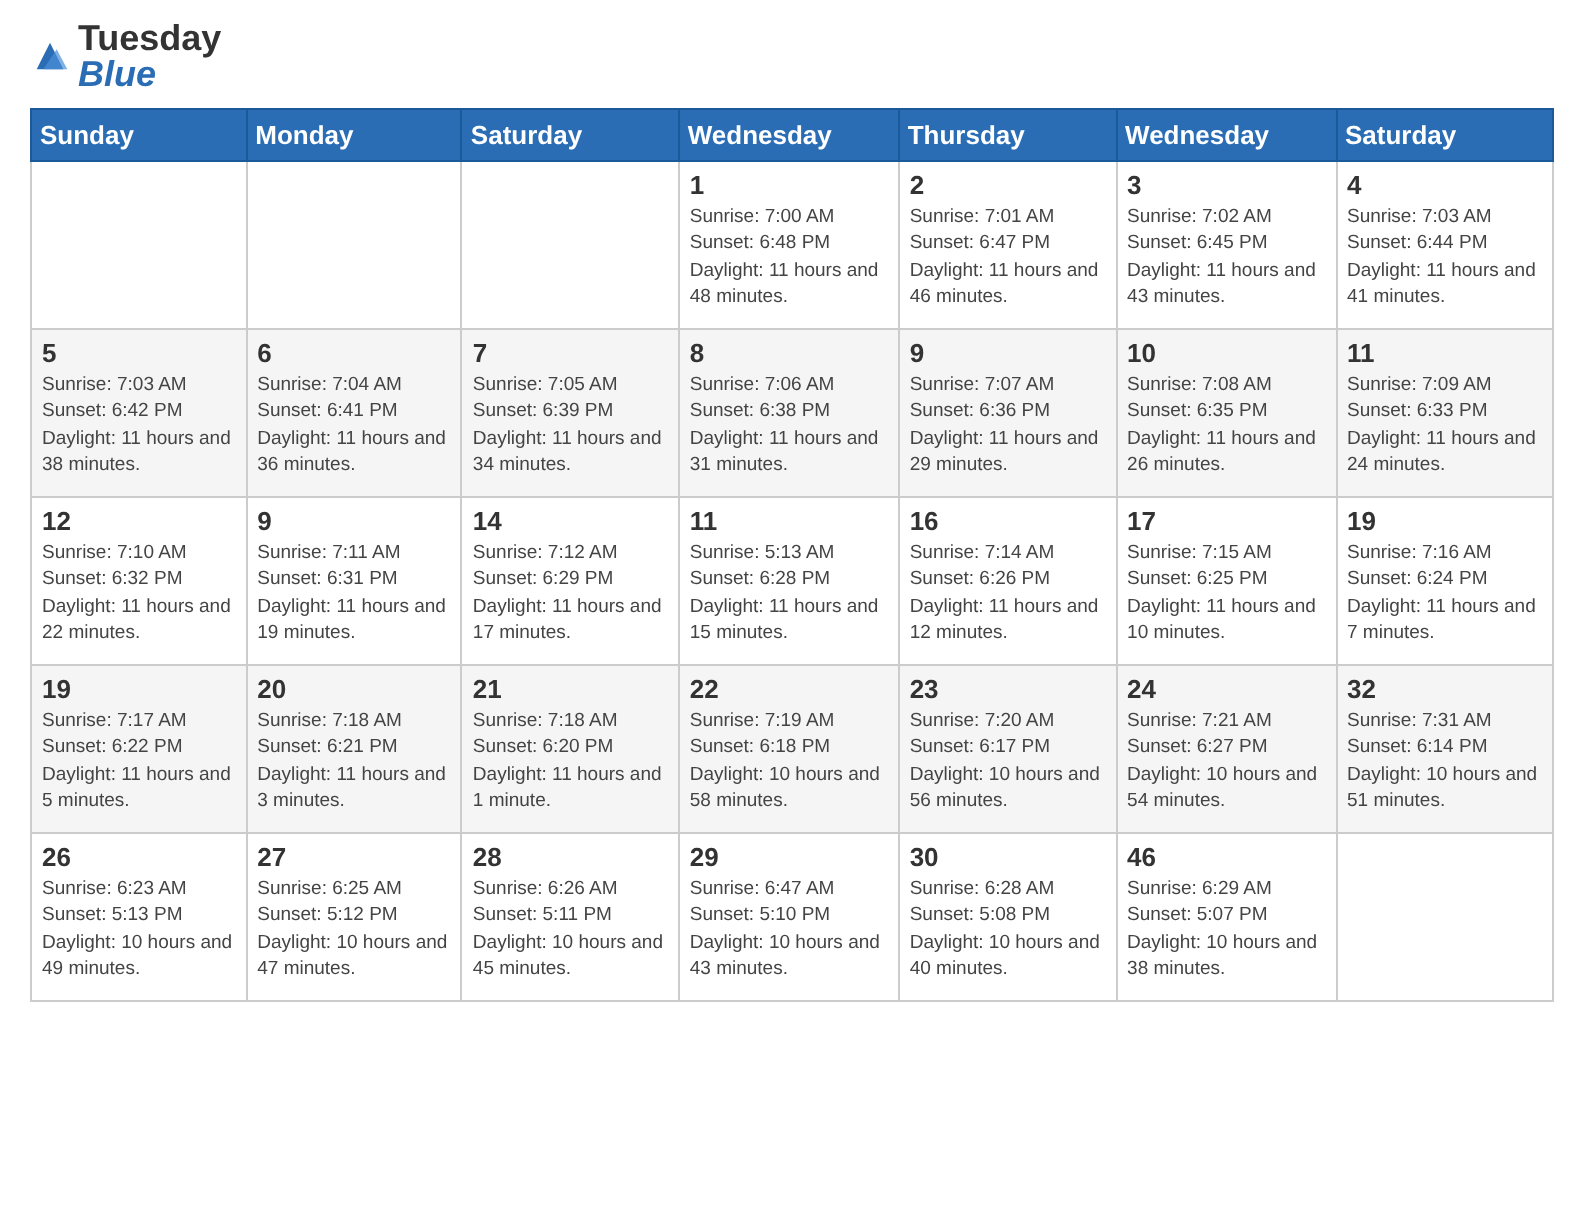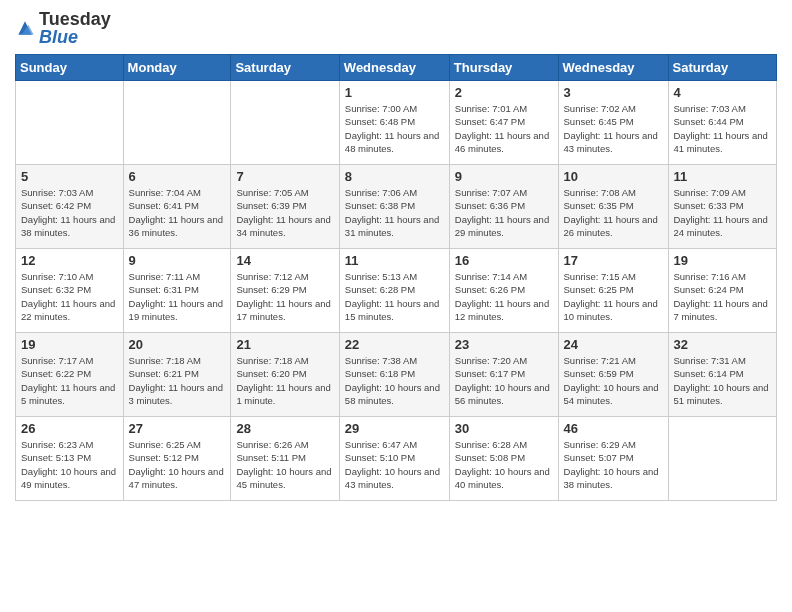--- a/index.html
+++ b/index.html
@@ -290,36 +290,36 @@
           </td>
           <td>
             <span class="day-number">21</span>
             <div class="day-info">Sunrise: 7:18 AM
 Sunset: 6:20 PM
 Daylight: 11 hours
 and 1 minute.</div>
           </td>
           <td>
             <span class="day-number">22</span>
-            <div class="day-info">Sunrise: 7:38 AM
+            <div class="day-info">Sunrise: 7:19 AM
 Sunset: 6:18 PM
 Daylight: 10 hours
 and 58 minutes.</div>
           </td>
           <td>
             <span class="day-number">23</span>
             <div class="day-info">Sunrise: 7:20 AM
 Sunset: 6:17 PM
 Daylight: 10 hours
 and 56 minutes.</div>
           </td>
           <td>
             <span class="day-number">24</span>
             <div class="day-info">Sunrise: 7:21 AM
-Sunset: 6:59 PM
+Sunset: 6:27 PM
 Daylight: 10 hours
 and 54 minutes.</div>
           </td>
           <td>
             <span class="day-number">32</span>
             <div class="day-info">Sunrise: 7:31 AM
 Sunset: 6:14 PM
 Daylight: 10 hours
 and 51 minutes.</div>
           </td>

